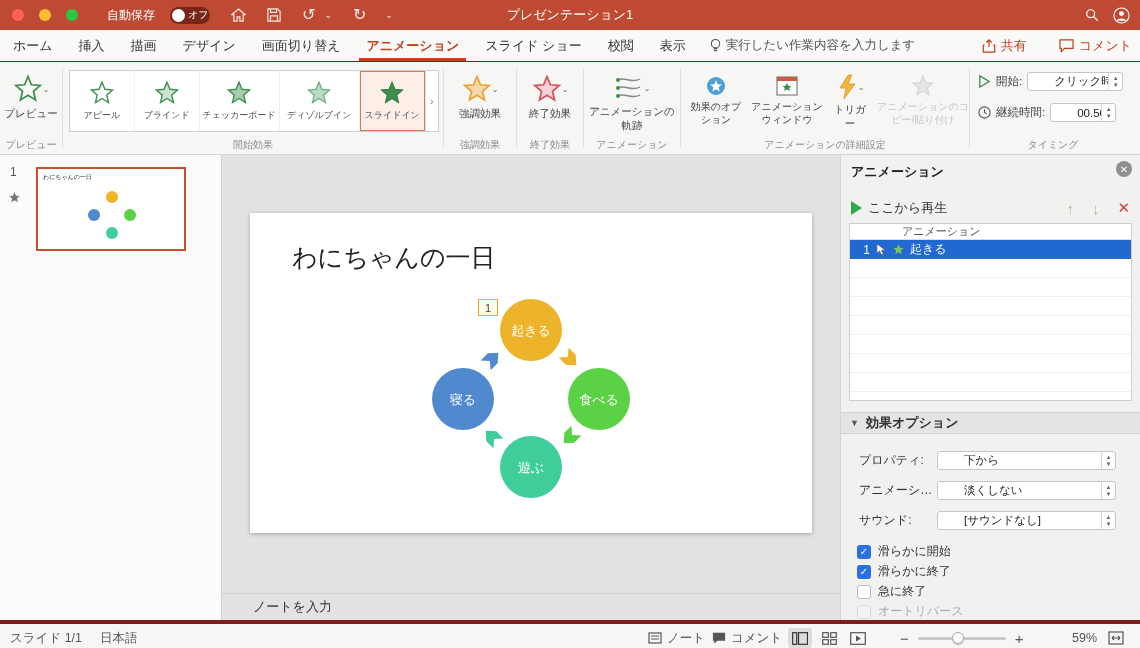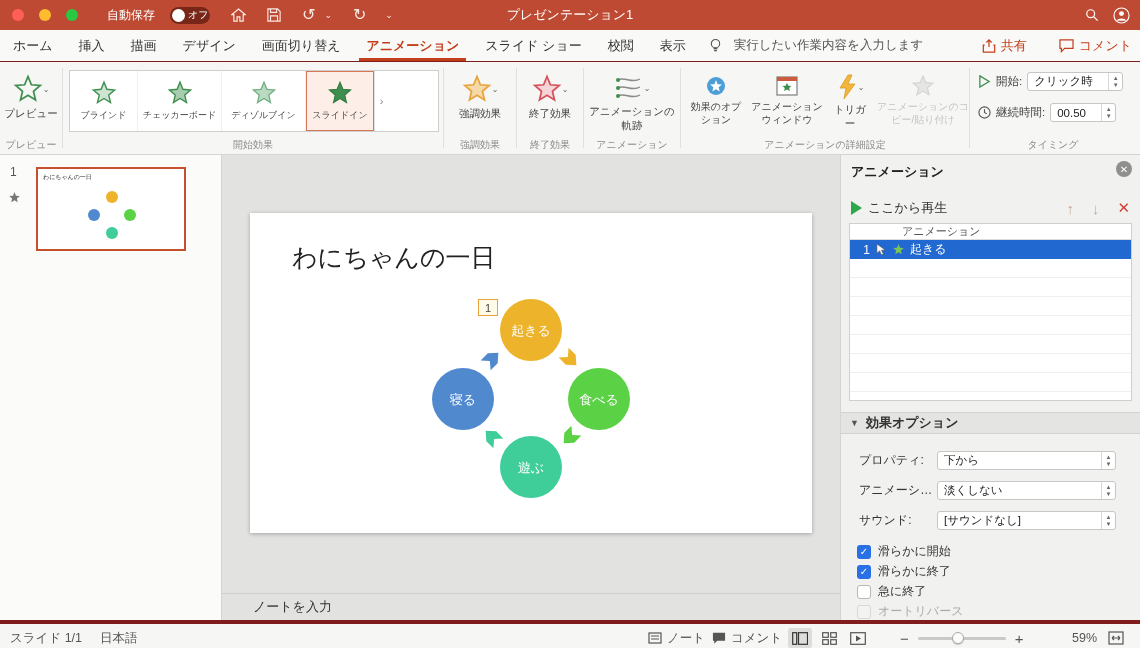--- a/index.html
+++ b/index.html
@@ -20,38 +20,38 @@
   .tb-ic { color:#fbeae4; font-size:16px; margin-left:14px; line-height:1; display:flex; align-items:center; }
   .tb-ic svg { display:block; }
   .chev { color:#fbeae4; font-size:9px; margin-left:2px; }
   .tb-title { position:absolute; left:0; right:0; text-align:center; color:#fff; font-size:13px; pointer-events:none; }
   .tb-right { position:absolute; right:10px; top:0; height:30px; display:flex; align-items:center; gap:14px; }
   
   .tabrow { position:absolute; top:30px; left:0; right:0; height:32px; background:#f9f9f8; border-bottom:1px solid #7f1d1d; display:flex; align-items:stretch; }
   .tab { padding:0 13px; display:flex; align-items:center; font-size:13px; color:#333; position:relative; cursor:default; }
   .tab.sel { color:#C43E1C; font-weight:bold; }
   .tab.sel::after { content:""; position:absolute; left:6px; right:6px; bottom:0; height:3px; background:#C43E1C; }
-  .tellme { display:flex; align-items:center; gap:12px; color:#555; margin-left:10px; font-size:12.5px; }
+  .tellme { display:flex; align-items:center; gap:4px; color:#555; margin-left:10px; font-size:12.5px; }
   .tab-right { position:absolute; right:8px; top:0; height:32px; display:flex; align-items:center; gap:32px; color:#C43E1C; }
   .tab-right .btn { display:flex; align-items:center; gap:5px; font-size:13px; }
   
   .ribbon { position:absolute; top:62px; left:0; right:0; height:93px; background:#f6f6f4; border-bottom:1px solid #d4d4d3; display:flex; }
   .rgroup { position:relative; height:100%; padding-top:6px; }
   .rgroup .glabel { position:absolute; bottom:2px; left:0; right:0; text-align:center; font-size:10px; color:#8a8a8a; white-space:nowrap; }
   .gsep { width:1px; background:#e0e0de; margin:6px 0; }
   .vbtn { display:flex; flex-direction:column; align-items:center; gap:3px; font-size:10.5px; color:#444; text-align:center; }
   .star-lg { width:30px; height:30px; }
   .gallery { display:flex; border:1px solid #cfcfcd; background:#fff; height:62px; margin:2px 4px 0 6px; }
   .gitem { width:68px; display:flex; flex-direction:column; align-items:center; justify-content:center; gap:3px; font-size:9px; color:#444; border-right:1px solid #f0f0ee; }
   .gitem.w { width:84px; }
   .gitem.sel { background:#fdeee7; border:1px solid #d9765a; }
   .gmore { width:14px; display:flex; align-items:center; justify-content:center; color:#888; border-left:1px solid #e2e2e0; font-size:11px; }
   .twoline { width:58px; font-size:10px; line-height:1.25; color:#444; text-align:center; }
   .timing-row { display:flex; align-items:center; gap:5px; font-size:11.5px; color:#444; margin:4px 6px 0 8px; }
-  .dd { background:#fff; border:1px solid #c6c6c4; border-radius:3px; height:19px; display:flex; align-items:center; font-size:11.5px; color:#222; }
+  .dd { background:#fff; border:1px solid #c6c6c4; border-radius:3px; height:19px; display:flex; align-items:center; font-size:11.5px; color:#222;padding-left:20px; }
   .dd .val { padding:0 6px; flex:1; white-space:nowrap; overflow:hidden; }
   .dd .step { width:14px; height:100%; border-left:1px solid #d8d8d6; display:flex; flex-direction:column; align-items:center; justify-content:center; font-size:6px; color:#666; line-height:1.1; }
   
   .content { position:absolute; top:155px; left:0; right:0; bottom:28px; display:flex; }
   .thumbs { width:222px; background:#fbfbfa; border-right:1px solid #d4d4d3; position:relative; }
   .thumb-num { position:absolute; left:10px; top:10px; font-size:12px; color:#555; }
   .thumb-star { position:absolute; left:8px; top:36px; font-size:12px; color:#666; }
   .thumb { position:absolute; left:36px; top:12px; width:150px; height:84px; background:#fff; border:2px solid #C5502E; }
   .thumb .ttitle { position:absolute; left:5px; top:4px; font-size:6px; color:#222; }
   .tc { position:absolute; border-radius:50%; width:12px; height:12px; }
@@ -193,20 +193,26 @@
         <span>プレビュー</span>
       </div>
       <div class="glabel">プレビュー</div>
     </div>
     <div class="gsep"></div>
 
     <div class="rgroup" style="width:380px;">
       <div class="gallery">
         <div class="gitem">
           <svg width="26" height="26" viewBox="0 0 24 24">
+              <path d="M12 2 L14.7 8.6 L21.8 9.2 L16.4 13.9 L18 20.8 L12 17.1 L6 20.8 L7.6 13.9 L2.2 9.2 L9.3 8.6 Z" fill="#3E8E4E" fill-opacity="0" stroke="#3E8E4E" stroke-width="1.3"></path>
+            </svg>
+          <span>アピール</span>
+        </div>
+        <div class="gitem">
+          <svg width="26" height="26" viewBox="0 0 24 24">
               <path d="M12 2 L14.7 8.6 L21.8 9.2 L16.4 13.9 L18 20.8 L12 17.1 L6 20.8 L7.6 13.9 L2.2 9.2 L9.3 8.6 Z" fill="#3E8E4E" fill-opacity="0.25" stroke="#3E8E4E" stroke-width="1.3"></path>
             </svg>
           <span>ブラインド</span>
         </div>
         <div class="gitem w">
           <svg width="26" height="26" viewBox="0 0 24 24">
               <path d="M12 2 L14.7 8.6 L21.8 9.2 L16.4 13.9 L18 20.8 L12 17.1 L6 20.8 L7.6 13.9 L2.2 9.2 L9.3 8.6 Z" fill="#3E8E4E" fill-opacity="0.45" stroke="#3E8E4E" stroke-width="1.3"></path>
             </svg>
           <span>チェッカーボード</span>
         </div>

